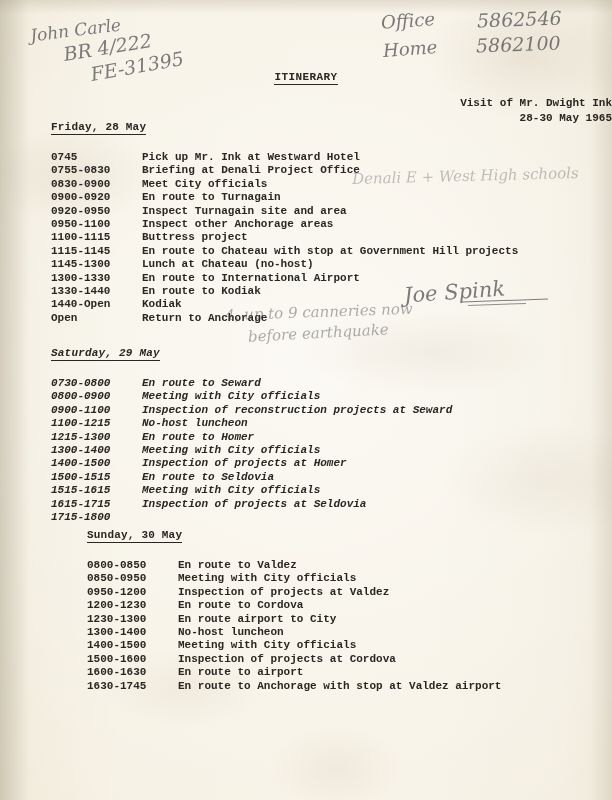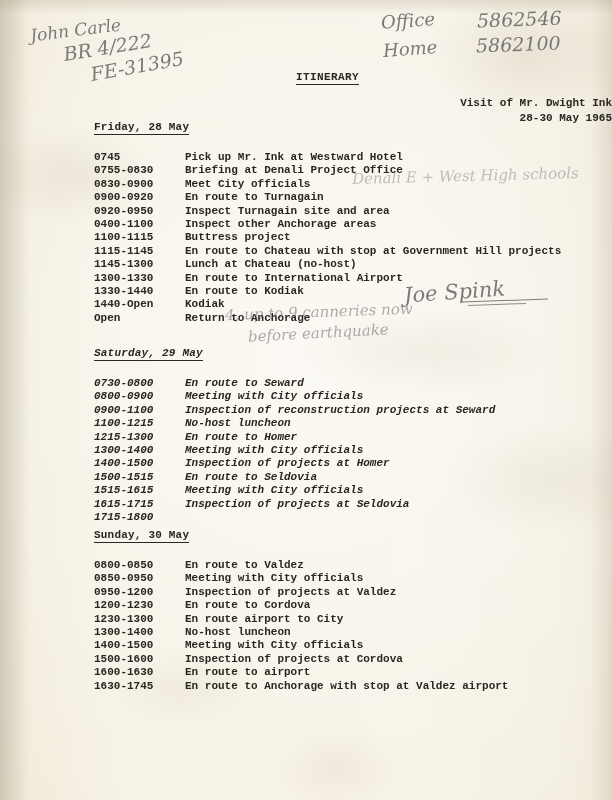--- a/index.html
+++ b/index.html
@@ -42,21 +42,21 @@
     background: linear-gradient(180deg, rgba(150,138,112,0.22), rgba(150,138,112,0.0));
     pointer-events: none;
   }
   .edge-right {
     position: absolute; right: 0; top: 0; width: 22px; height: 800px;
     background: linear-gradient(270deg, rgba(150,138,112,0.18), rgba(150,138,112,0.0));
     pointer-events: none;
   }
 
   
-  .typed { position: absolute; z-index: 3; padding-left: 43px; }
+  .typed { position: absolute; z-index: 3; }
 
   .doc-title {
     left: 0; right: 0; top: 71px;
     text-align: center;
     font-size: 11px;
     letter-spacing: 0.4px;
     font-weight: 700;
   }
   .doc-title span {
     border-bottom: 1px solid #2a2621;
@@ -153,21 +153,21 @@
   </div>
 
   <div class="typed day-block" style="top:117px;">
     <div class="day-head">Friday, 28 May</div>
     <div class="entries">
         <div class="entry"><span class="time">0745</span><span class="desc">Pick up Mr. Ink at Westward Hotel</span></div>
         <div class="entry"><span class="time">0755-0830</span><span class="desc">Briefing at Denali Project Office</span></div>
         <div class="entry"><span class="time">0830-0900</span><span class="desc">Meet City officials</span></div>
         <div class="entry"><span class="time">0900-0920</span><span class="desc">En route to Turnagain</span></div>
         <div class="entry"><span class="time">0920-0950</span><span class="desc">Inspect Turnagain site and area</span></div>
-        <div class="entry"><span class="time">0400-1100</span><span class="desc">Inspect other Anchorage areas</span></div>
+        <div class="entry"><span class="time">0950-1100</span><span class="desc">Inspect other Anchorage areas</span></div>
         <div class="entry"><span class="time">1100-1115</span><span class="desc">Buttress project</span></div>
         <div class="entry"><span class="time">1115-1145</span><span class="desc">En route to Chateau with stop at Government Hill projects</span></div>
         <div class="entry"><span class="time">1145-1300</span><span class="desc">Lunch at Chateau (no-host)</span></div>
         <div class="entry"><span class="time">1300-1330</span><span class="desc">En route to International Airport</span></div>
         <div class="entry"><span class="time">1330-1440</span><span class="desc">En route to Kodiak</span></div>
         <div class="entry"><span class="time">1440-Open</span><span class="desc">Kodiak</span></div>
         <div class="entry"><span class="time">Open</span><span class="desc">Return to Anchorage</span></div>
       </div>
   </div>
 
@@ -181,21 +181,21 @@
         <div class="entry"><span class="time">1215-1300</span><span class="desc">En route to Homer</span></div>
         <div class="entry"><span class="time">1300-1400</span><span class="desc">Meeting with City officials</span></div>
         <div class="entry"><span class="time">1400-1500</span><span class="desc">Inspection of projects at Homer</span></div>
         <div class="entry"><span class="time">1500-1515</span><span class="desc">En route to Seldovia</span></div>
         <div class="entry"><span class="time">1515-1615</span><span class="desc">Meeting with City officials</span></div>
         <div class="entry"><span class="time">1615-1715</span><span class="desc">Inspection of projects at Seldovia</span></div>
         <div class="entry"><span class="time">1715-1800</span></div>
       </div>
   </div>
 
-  <div class="typed day-block" style="top:525px;">
+  <div class="typed day-block" style="top:525px;margin-left:36px;">
     <div class="day-head">Sunday, 30 May</div>
     <div class="entries">
         <div class="entry"><span class="time">0800-0850</span><span class="desc">En route to Valdez</span></div>
         <div class="entry"><span class="time">0850-0950</span><span class="desc">Meeting with City officials</span></div>
         <div class="entry"><span class="time">0950-1200</span><span class="desc">Inspection of projects at Valdez</span></div>
         <div class="entry"><span class="time">1200-1230</span><span class="desc">En route to Cordova</span></div>
         <div class="entry"><span class="time">1230-1300</span><span class="desc">En route airport to City</span></div>
         <div class="entry"><span class="time">1300-1400</span><span class="desc">No-host luncheon</span></div>
         <div class="entry"><span class="time">1400-1500</span><span class="desc">Meeting with City officials</span></div>
         <div class="entry"><span class="time">1500-1600</span><span class="desc">Inspection of projects at Cordova</span></div>

